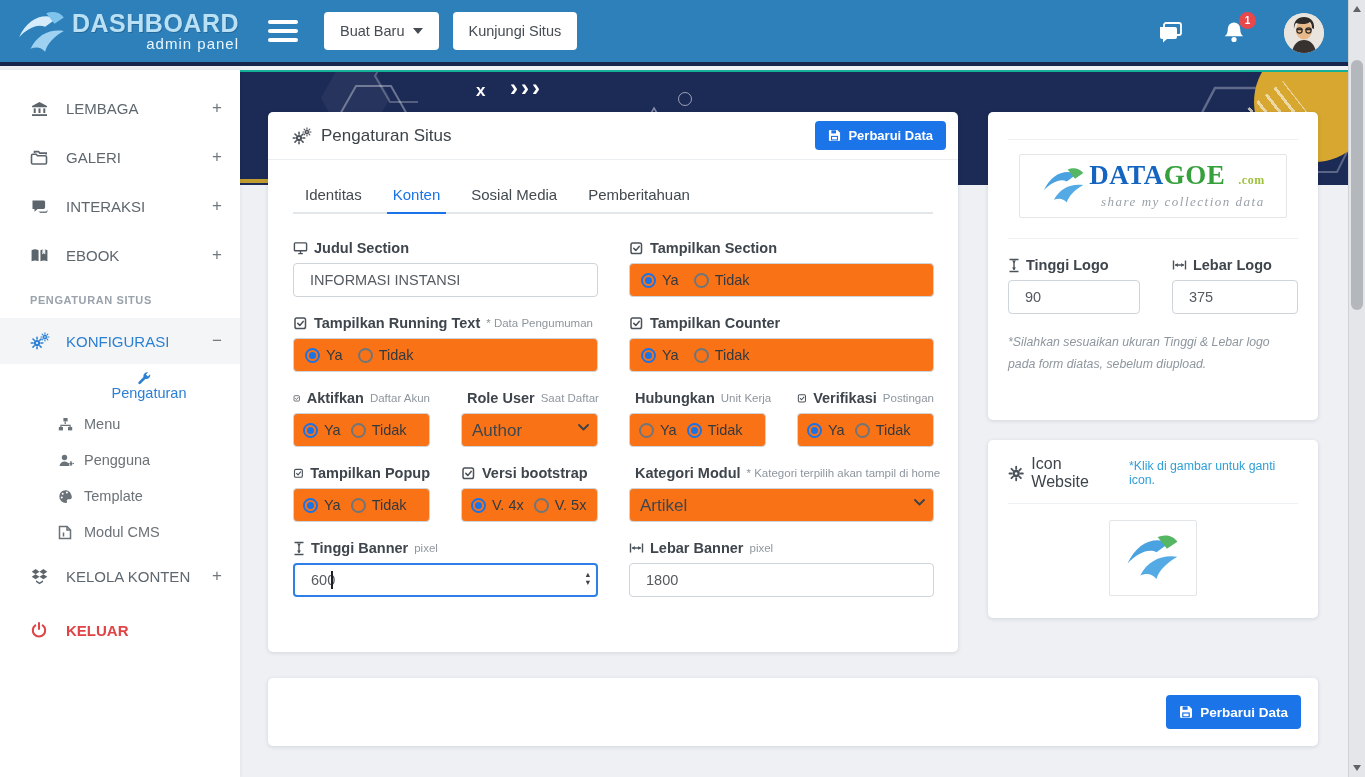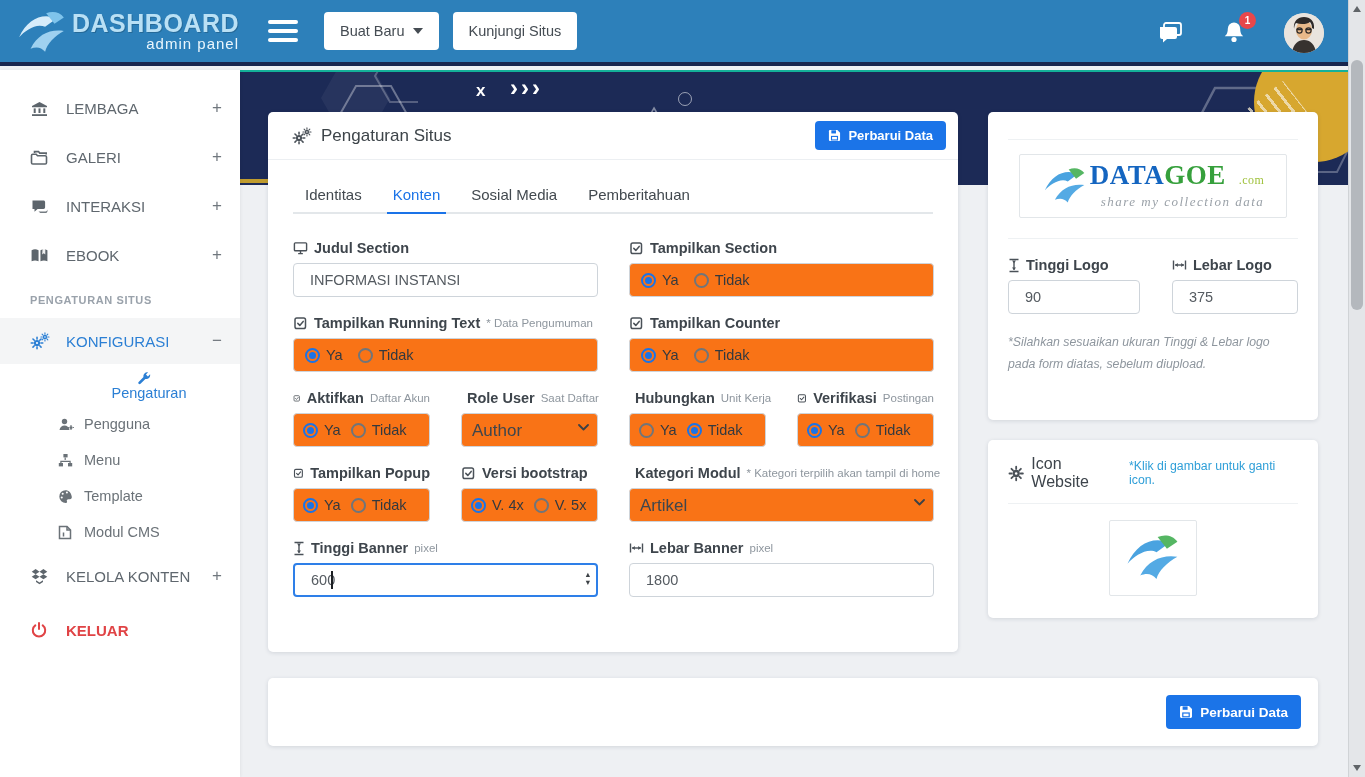--- a/index.html
+++ b/index.html
@@ -83,21 +83,21 @@
   .logo-card { left:988px; top:112px; width:330px; height:308px; }
   .icon-card { left:988px; top:440px; width:330px; height:178px; }
   .panel-head { display:flex; align-items:center; gap:7px; font-size:16px; color:#3d444b; }
   .panel-hint { font-size:12.3px; color:#2f9fd8; margin-left:2px; }
   .divider { border-top:1px solid #eef1f3; margin-top:12px; }
   .logo-box { width:268px; height:64px; border:1px solid #e2e6e9; border-radius:2px; margin:14px auto 0; display:flex; align-items:center; justify-content:center; cursor:pointer; }
   .dg { display:flex; align-items:center; }
   .dg-text { display:flex; flex-direction:column; margin-left:2px; }
   .dg-line1 { font-family:"Liberation Serif",serif; font-weight:bold; font-size:27px; line-height:26px; letter-spacing:.5px; }
   .dg-w1 { color:#1465c0; } .dg-w2 { color:#36a03c; }
-  .dg-tld { font-size:12px; color:#9fc13b; font-weight:normal; letter-spacing:.5px;margin-left:13px; }
+  .dg-tld { font-size:12px; color:#9fc13b; font-weight:bold; letter-spacing:.5px;margin-left:13px; }
   .dg-tag { font-family:"Liberation Serif",serif; font-style:italic; font-size:13px; color:#9aa1a8; letter-spacing:1.5px; text-align:right; margin-top:1px; }
   .dim-row { display:flex; gap:32px; margin-top:16px; }
   .dim-col1 { width:136px; } .dim-col2 { width:130px; }
   .note { font-size:12.3px; font-style:italic; color:#8e969e; margin-top:18px; line-height:1.75; }
   .icon-box { width:88px; height:76px; border:1px solid #e2e6e9; border-radius:2px; margin:16px auto 0; display:flex; align-items:center; justify-content:center; cursor:pointer; }
 
   
   .footer-bar { left:268px; top:678px; width:1050px; height:68px; display:flex; align-items:center; justify-content:flex-end; padding-right:17px; }
   .footer-bar .btn-blue { margin-left:0; height:34px; font-size:13.5px; }
 
@@ -269,39 +269,39 @@
       <div class="sub-item active">
         <span class="si-icon">
           <svg width="15" height="15" viewBox="0 0 16 16">
               <path fill="#2b7fd4" d="M15 4.6a4.1 4.1 0 0 1-5 4.9l-5.2 5.2c-.55.55-1.45.55-2 0s-.55-1.45 0-2L8 7.5a4.1 4.1 0 0 1 4.9-5L10.6 4.8l2.1 2.1z"></path>
             </svg>
         </span>
         <span>Pengaturan</span>
       </div>
       <div class="sub-item">
         <span class="si-icon">
+          <svg width="15" height="15" viewBox="0 0 15 15" fill="#6b7278">
+              <rect x="5.4" y="1" width="4.2" height="3.4"></rect>
+              <rect x="0.8" y="10" width="4.2" height="3.4"></rect>
+              <rect x="10" y="10" width="4.2" height="3.4"></rect>
+              <path d="M7.2 4.4v2.6M2.9 10V8.4h9.2V10M2.9 8.4h9.2" stroke="#6b7278" stroke-width="1.2" fill="none"></path>
+            </svg>
+        </span>
+        <span>Menu</span>
+      </div>
+      <div class="sub-item">
+        <span class="si-icon">
           <svg width="16" height="15" viewBox="0 0 16 15" fill="#6b7278">
               <circle cx="6.5" cy="4.5" r="2.7"></circle>
               <path d="M1.5 13c.5-3 2.4-4.6 5-4.6s4.5 1.6 5 4.6z"></path>
               <circle cx="13" cy="10.5" r="1.6"></circle>
               <path d="M13 7.9v1M13 12.1v1M10.9 10.5h-1M16.1 10.5h-1" stroke="#6b7278" stroke-width="1.1"></path>
             </svg>
         </span>
         <span>Pengguna</span>
-      </div>
-      <div class="sub-item">
-        <span class="si-icon">
-          <svg width="15" height="15" viewBox="0 0 15 15" fill="#6b7278">
-              <rect x="5.4" y="1" width="4.2" height="3.4"></rect>
-              <rect x="0.8" y="10" width="4.2" height="3.4"></rect>
-              <rect x="10" y="10" width="4.2" height="3.4"></rect>
-              <path d="M7.2 4.4v2.6M2.9 10V8.4h9.2V10M2.9 8.4h9.2" stroke="#6b7278" stroke-width="1.2" fill="none"></path>
-            </svg>
-        </span>
-        <span>Menu</span>
       </div>
       <div class="sub-item">
         <span class="si-icon">
           <svg width="15" height="15" viewBox="0 0 16 16">
               <path fill="#6b7278" d="M8 1.2a6.8 6.8 0 1 0 .4 13.6c1.2 0 1.6-.9 1.1-1.8-.5-1.1.2-2.2 1.5-2.2h1.7c1.4 0 2.2-1 2-2.6C14.3 4 11.5 1.2 8 1.2z"></path>
               <circle cx="5" cy="5" r="1.1" fill="#fff"></circle>
               <circle cx="9.5" cy="3.8" r="1.1" fill="#fff"></circle>
               <circle cx="4" cy="9" r="1.1" fill="#fff"></circle>
             </svg>
         </span>

